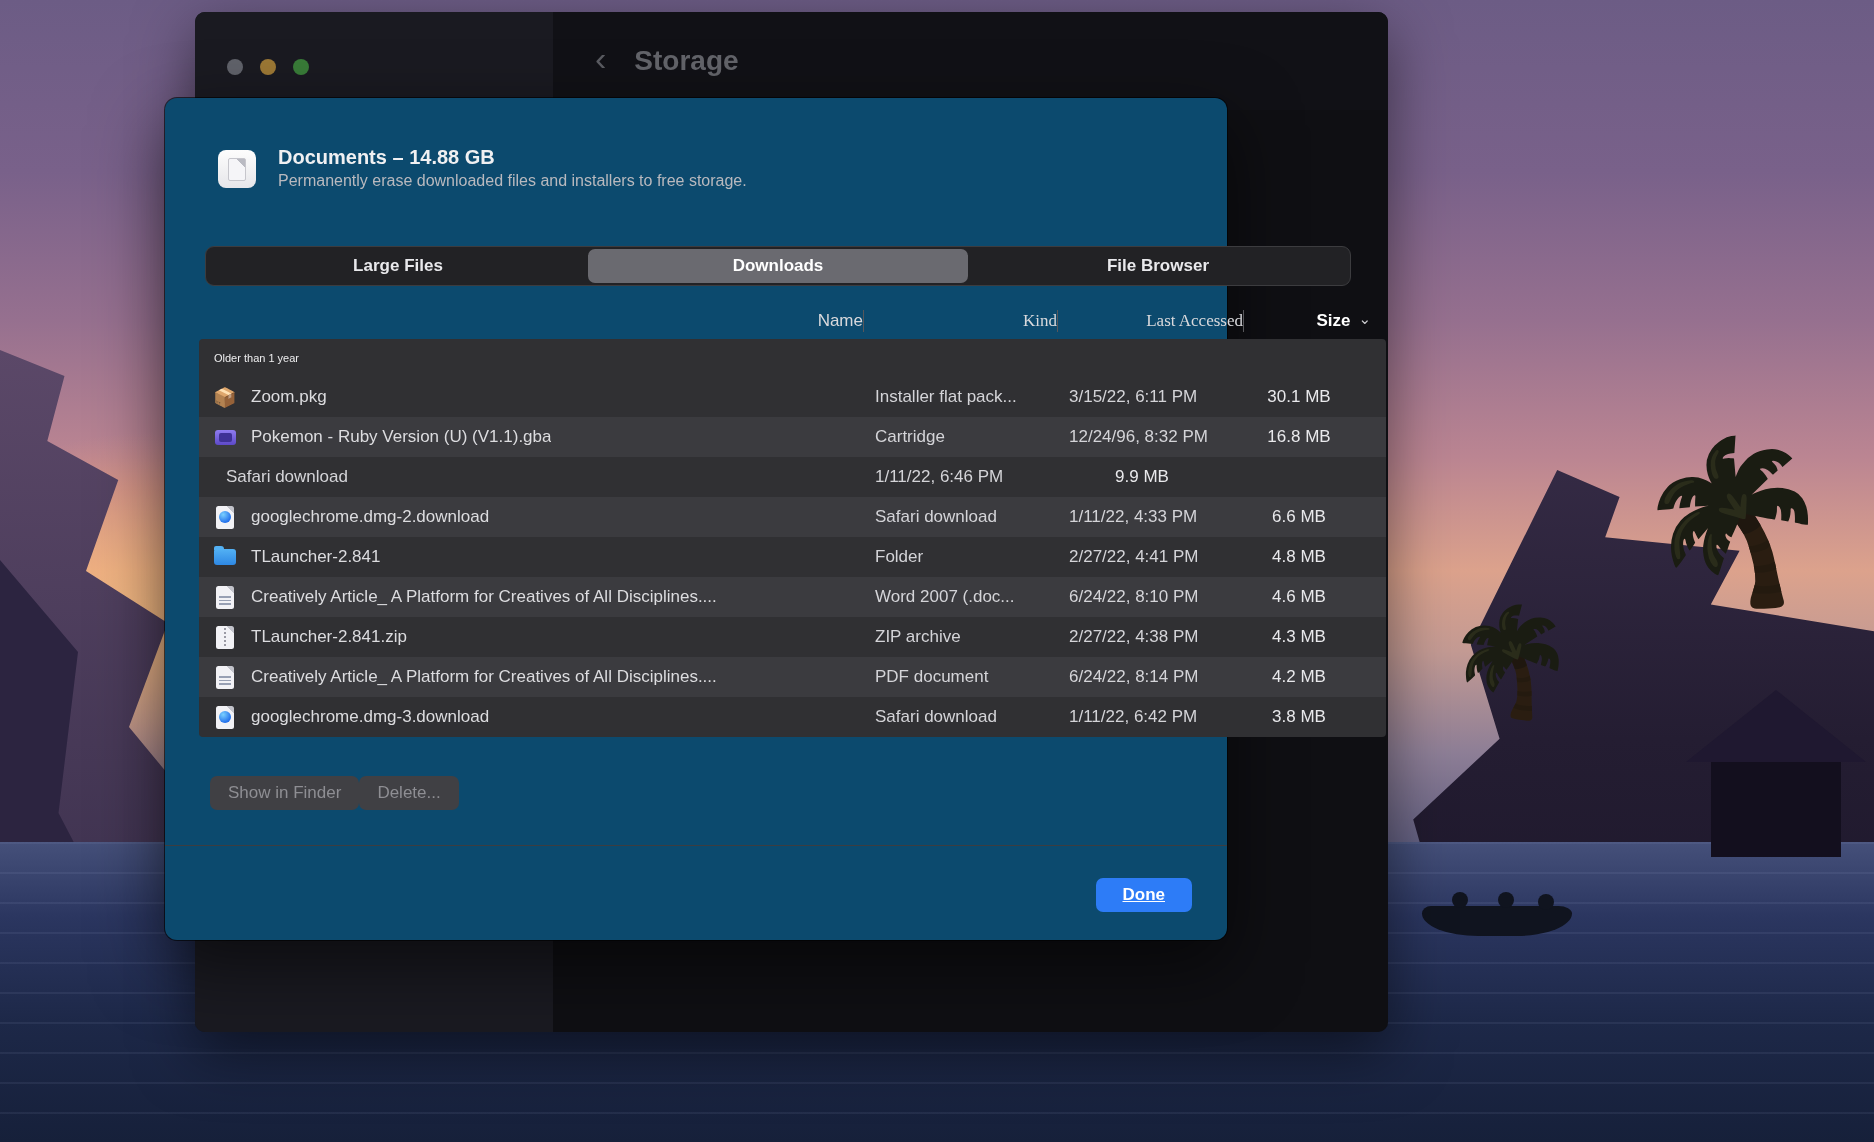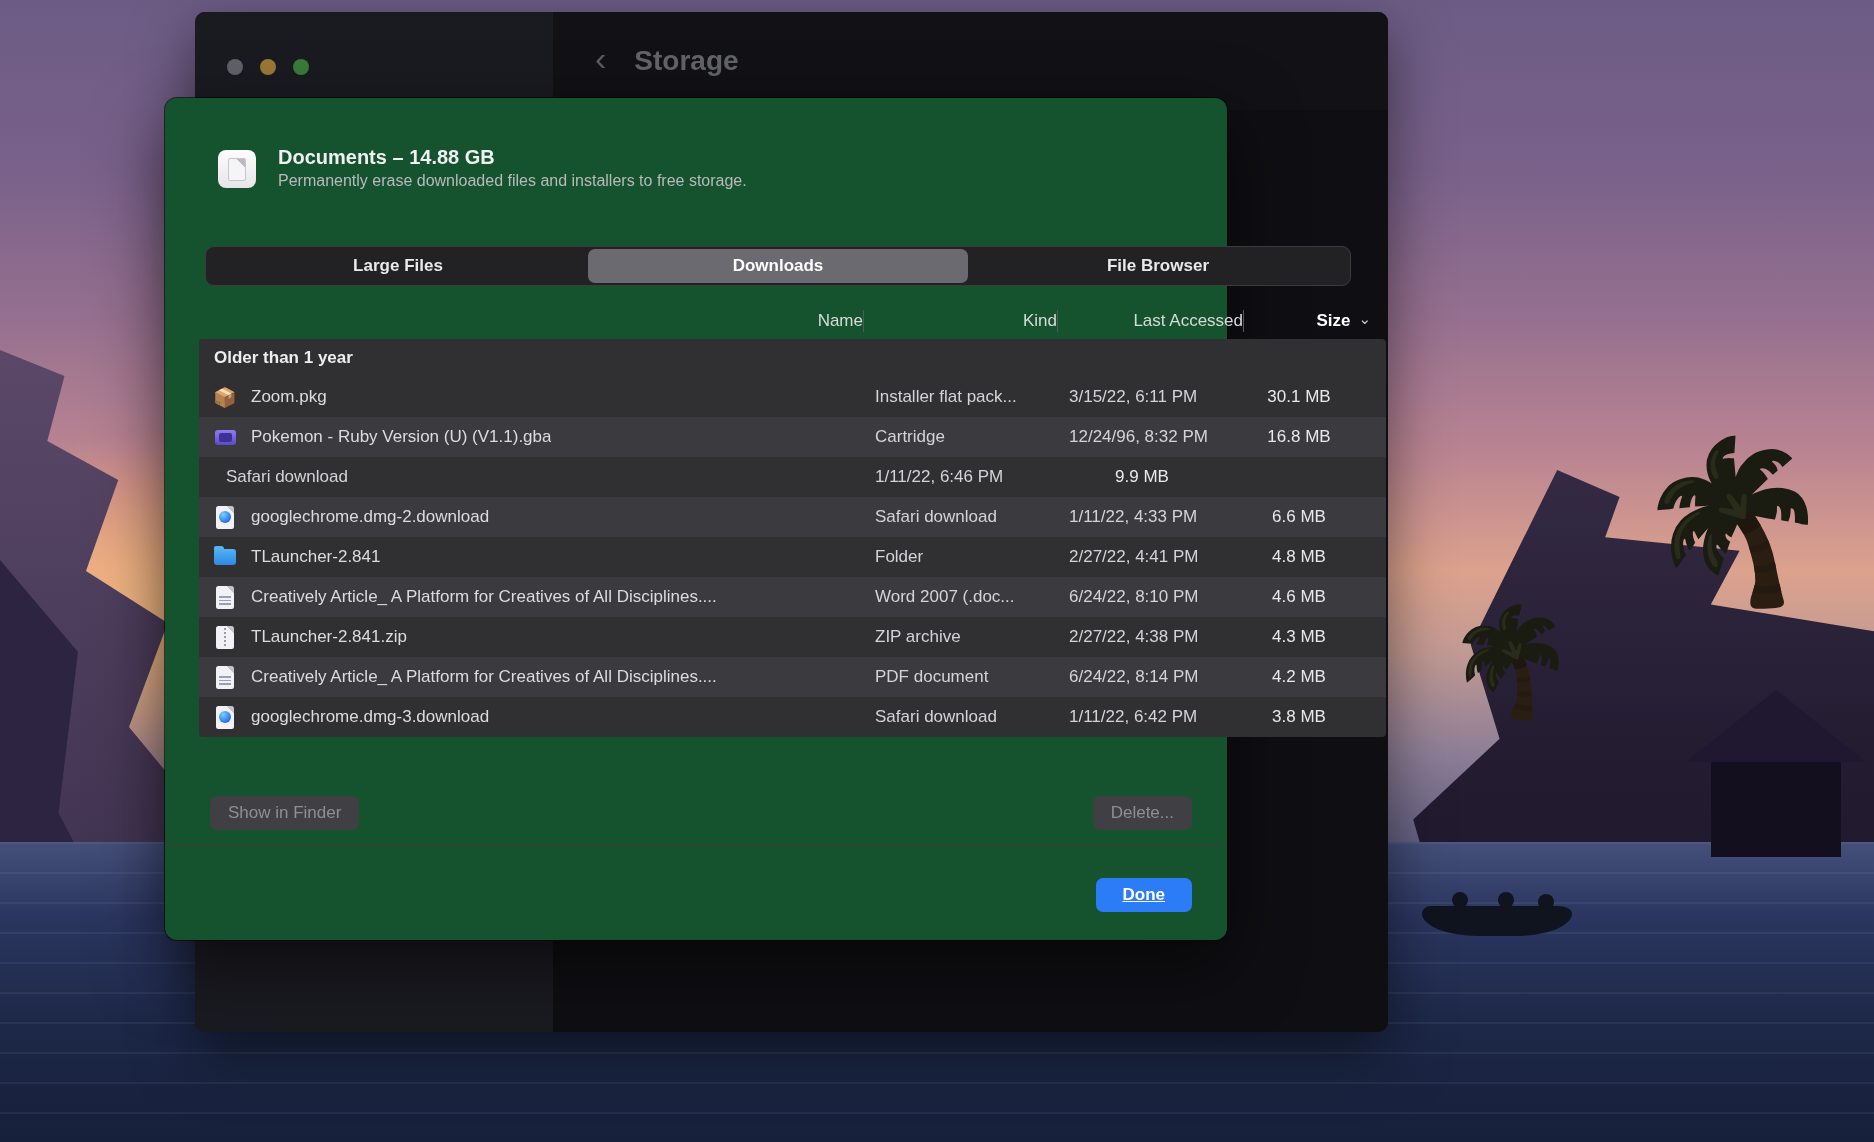--- a/index.html
+++ b/index.html
@@ -42,48 +42,48 @@
   .light.close{background:#979aa4;}
   .light.min{background:#f7bd4e;}
   .light.max{background:#57c353;}
   .win-titlebar{position:absolute;left:358px;top:0;right:0;height:98px;display:flex;align-items:center;
     gap:28px;padding-left:42px;background:#17171c;box-sizing:border-box;}
   .back{font-size:34px;line-height:1;color:#8e9096;cursor:default;margin-top:-6px;}
   .wtitle{font-size:28px;font-weight:700;color:#9b9da3;}
   .dimover{position:absolute;inset:0;background:rgba(8,8,12,.38);}
 
   
-  .dialog{position:absolute;left:165px;top:98px;width:1062px;height:842px;background:#14532d;
+  .dialog{position:absolute;left:165px;top:98px;width:1062px;height:842px;background:#0c4a6e;
     border-radius:12px;box-shadow:0 25px 70px rgba(0,0,0,.55),0 0 0 1px rgba(0,0,0,.6);}
   .dlg-header{position:absolute;left:53px;top:48px;display:flex;gap:22px;align-items:flex-start;}
   .doc-badge{width:38px;height:38px;border-radius:8px;margin-top:4px;
     background:linear-gradient(180deg,#fdfdfd,#e6e6ea);display:flex;align-items:center;justify-content:center;}
   .doc-badge .page{width:16px;height:21px;border-radius:2px;
     background:linear-gradient(225deg,#b9bac2 0 6px,#f5f5f8 6px);border:1px solid #c6c6cc;}
   .dlg-title{font-size:20px;font-weight:600;color:#f0f0f2;}
   .dlg-sub{font-size:16px;color:#b9b9be;margin-top:3px;}
 
   .segbar{position:absolute;left:40px;top:148px;width:1146px;height:40px;background:#222225;
     border:1px solid #3c3c3f;border-radius:9px;display:flex;padding:2px;box-sizing:border-box;}
   .seg{flex:1;border:none;background:transparent;color:#e9e9ec;font:600 17px "Liberation Sans","DejaVu Sans",sans-serif;
     border-radius:7px;position:relative;cursor:default;}
   .seg.selected{background:#6a6a70;color:#fff;}
   .seg:not(.selected)+.seg:not(.selected)::before{content:'';position:absolute;left:0;top:8px;bottom:8px;width:1px;background:#4b4b4f;}
 
   .thead{position:absolute;left:34px;top:205px;width:1187px;height:36px;display:grid;
     grid-template-columns:minmax(0,1fr) 194px 186px 128px;align-items:center;padding:0 15px;
     box-sizing:border-box;color:#d9d9dc;font-size:17px;text-align:right;}
   .hc{position:relative;white-space:nowrap;}
-  .hc.pad{padding-left:12px;}
+  .hc.pad{padding-left:12px;font-family:Liberation Serif, serif;}
   .hc.sep::before{content:'';position:absolute;left:0;top:-1px;height:22px;width:1px;background:#57575b;}
   .hsize{display:flex;justify-content:flex-end;align-items:center;gap:8px;font-weight:700;color:#fff;}
   .sortchev{font-size:15px;color:#d0d0d4;font-weight:400;margin-top:-4px;}
 
   .table{position:absolute;left:34px;top:241px;width:1187px;background:#303033;border-radius:4px;overflow:hidden;}
-  .sectionrow{height:38px;display:flex;align-items:center;padding:0 15px;font-weight:700;color:#ededef;font-size:17px;}
+  .sectionrow{height:38px;display:flex;align-items:center;padding:0 15px;font-weight:400;color:#ededef;font-size:11px;}
   .trow{height:40px;display:grid;grid-template-columns:minmax(0,1fr) 194px 186px 128px;align-items:center;
     padding:0 15px;font-size:17px;color:#dcdcdf;}
   .trow.alt{background:#3b3b3f;}
   .name-cell{display:flex;align-items:center;gap:15px;min-width:0;}
   .fname{white-space:nowrap;overflow:hidden;}
   .cell.kind,.cell.accessed{padding-left:12px;color:#d4d4d8;white-space:nowrap;overflow:hidden;}
   .cell.size{text-align:center;padding-right:16px;color:#e9e9ec;}
 
   .ficon{width:22px;height:24px;flex:0 0 auto;display:inline-flex;align-items:center;justify-content:center;position:relative;}
   .icon-doc{width:18px;height:23px;border-radius:2.5px;background:linear-gradient(225deg,#c2c3cb 0 5px,#f2f2f6 5px);position:relative;}
@@ -92,21 +92,21 @@
   .icon-lines::after{content:'';position:absolute;left:3px;right:3px;bottom:3px;height:10px;
     background:repeating-linear-gradient(180deg,#98a0b4 0 1.5px,transparent 1.5px 3.5px);}
   .icon-zip::after{content:'';position:absolute;left:50%;top:2px;bottom:2px;width:2px;transform:translateX(-50%);
     background:repeating-linear-gradient(180deg,#9a9aa4 0 2px,transparent 2px 4px);}
   .icon-cartridge{width:21px;height:15px;border-radius:3px;background:linear-gradient(180deg,#8f7cf0,#5d49c8);position:relative;}
   .icon-cartridge::after{content:'';position:absolute;left:4px;right:4px;top:3px;bottom:3px;border-radius:2px;background:#3e3196;}
   .icon-folder{width:22px;height:16px;border-radius:2px 3px 3px 3px;background:linear-gradient(180deg,#53b1f4,#2e88e4);position:relative;}
   .icon-folder::before{content:'';position:absolute;top:-3px;left:0;width:10px;height:4px;border-radius:2px 3px 0 0;background:#53b1f4;}
   .icon-package{font-size:19px;line-height:1;}
 
-  .actions{position:absolute;left:45px;right:35px;top:698px;display:flex;justify-content:space-between;}
+  .actions{position:absolute;left:45px;right:35px;top:678px;display:flex;justify-content:flex-start;}
   .btn-dim{background:#404044;color:#8e8e93;border:none;border-radius:7px;font-size:17px;padding:7px 18px;
     font-family:inherit;cursor:default;}
   .divider{position:absolute;left:0;right:0;top:747px;height:1px;background:#3d3d40;}
   .done{position:absolute;right:35px;top:780px;background:#2d7cf7;color:#fff;border:none;border-radius:7px;
     padding:7px 27px;font:700 17px "Liberation Sans","DejaVu Sans",sans-serif;cursor:default;text-decoration:underline;}
 </style>
 </head>
 <body>
 
 <div class="stage">

